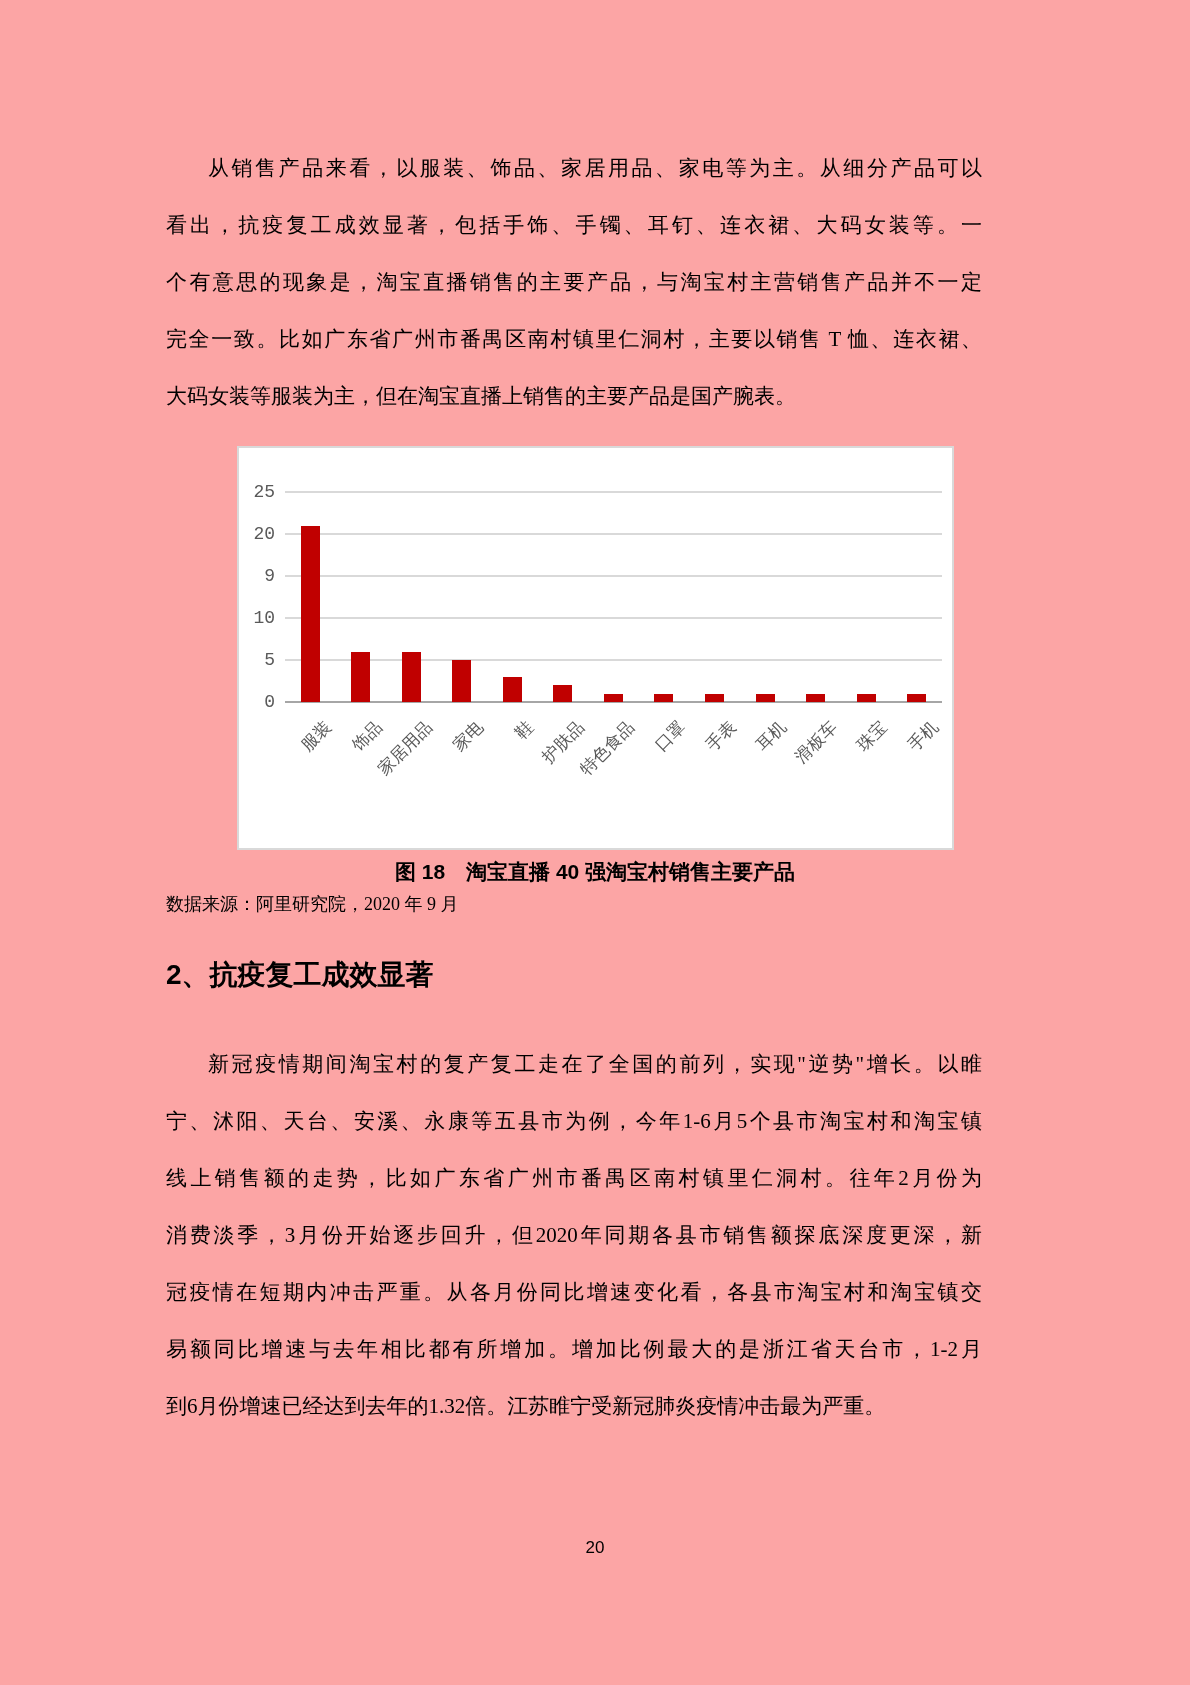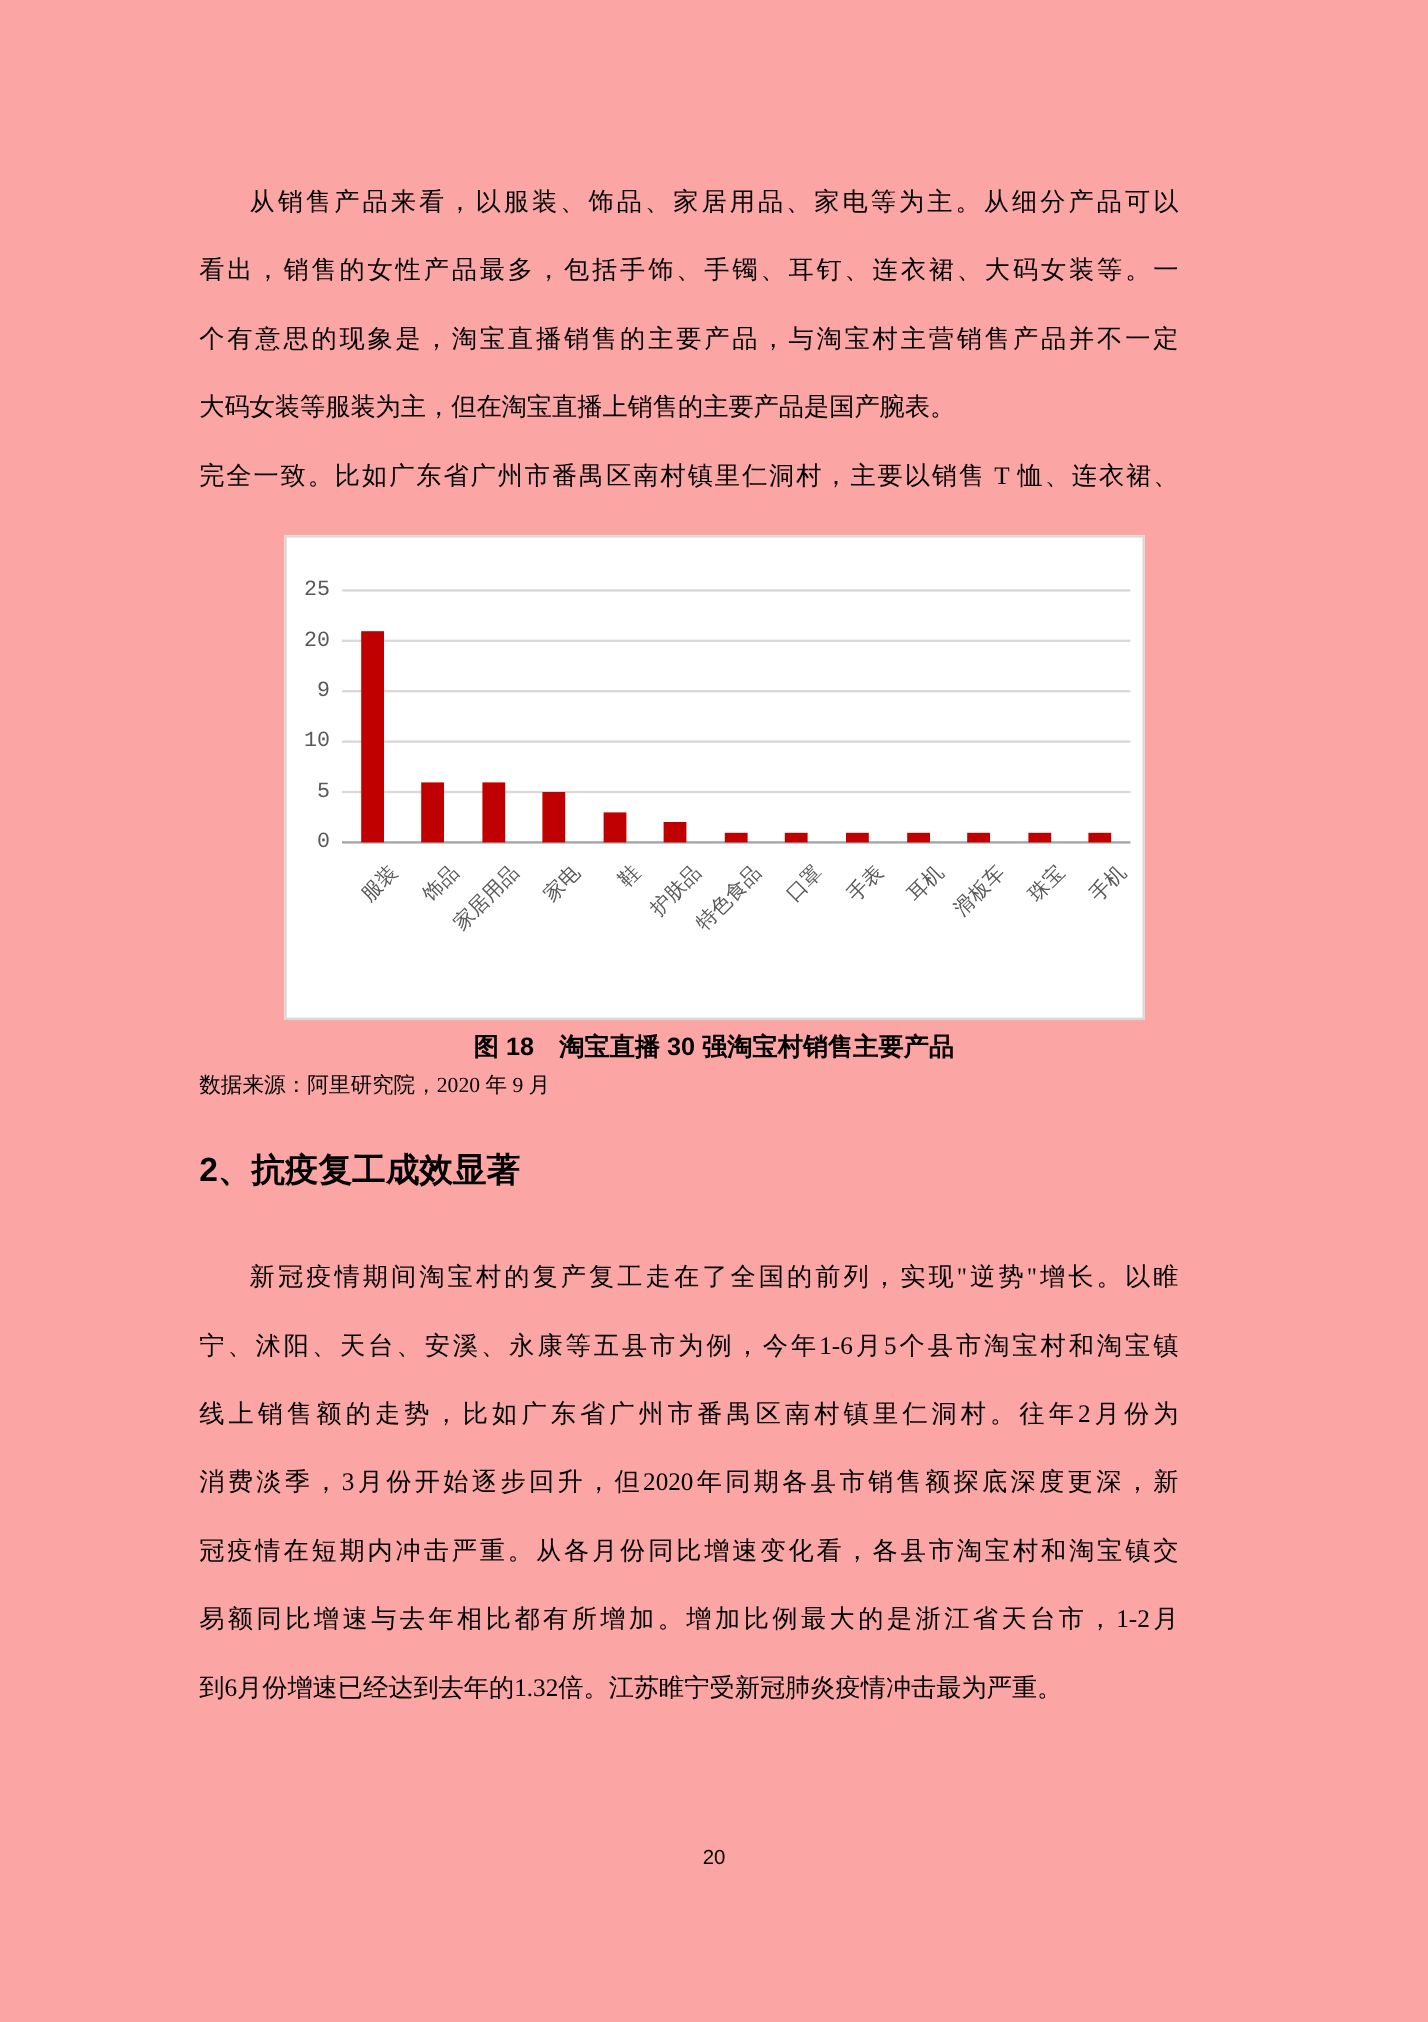--- a/index.html
+++ b/index.html
@@ -56,24 +56,24 @@
     font-size:17px; font-family:"Liberation Sans","DejaVu Sans",sans-serif;
   }
 </style>
 </head>
 <body>
 
 <div class="page">
 
   <div class="para" id="para1">
       <div class="line first">从销售产品来看，以服装、饰品、家居用品、家电等为主。从细分产品可以</div>
-      <div class="line">看出，销售的女性产品最多，包括手饰、手镯、耳钉、连衣裙、大码女装等。一</div>
+      <div class="line">看出，抗疫复工成效显著，包括手饰、手镯、耳钉、连衣裙、大码女装等。一</div>
       <div class="line">个有意思的现象是，淘宝直播销售的主要产品，与淘宝村主营销售产品并不一定</div>
+      <div class="line">完全一致。比如广东省广州市番禺区南村镇里仁洞村，主要以销售 T 恤、连衣裙、</div>
       <div class="line last">大码女装等服装为主，但在淘宝直播上销售的主要产品是国产腕表。</div>
-      <div class="line">完全一致。比如广东省广州市番禺区南村镇里仁洞村，主要以销售 T 恤、连衣裙、</div>
     </div>
 
   <div class="chart-box">
     <div class="plot">
       <div class="bars">
           <div class="bar-cell">
             <div class="bar" title="服装: 21" style="height: 84%; background: rgb(192, 0, 0);"></div>
           </div>
           <div class="bar-cell">
             <div class="bar" title="饰品: 6" style="height: 24%; background: rgb(192, 0, 0);"></div>
@@ -161,21 +161,21 @@
         <div class="ylabel" style="bottom: 40%; color: rgb(89, 89, 89);">10</div>
         <div class="gridline" style="bottom: 60%; background: rgb(217, 217, 217);"></div>
         <div class="ylabel" style="bottom: 60%; color: rgb(89, 89, 89);">9</div>
         <div class="gridline" style="bottom: 80%; background: rgb(217, 217, 217);"></div>
         <div class="ylabel" style="bottom: 80%; color: rgb(89, 89, 89);">20</div>
         <div class="gridline" style="bottom: 100%; background: rgb(217, 217, 217);"></div>
         <div class="ylabel" style="bottom: 100%; color: rgb(89, 89, 89);">25</div>
       </div>
   </div>
 
-  <div class="caption">图 18　淘宝直播 30 强淘宝村销售主要产品</div>
+  <div class="caption">图 18　淘宝直播 40 强淘宝村销售主要产品</div>
   <div class="source">数据来源：阿里研究院，2020 年 9 月</div>
 
   <h2 class="heading">2、抗疫复工成效显著</h2>
 
   <div class="para" id="para2">
       <div class="line first">新冠疫情期间淘宝村的复产复工走在了全国的前列，实现"逆势"增长。以睢</div>
       <div class="line">宁、沭阳、天台、安溪、永康等五县市为例，今年1-6月5个县市淘宝村和淘宝镇</div>
       <div class="line">线上销售额的走势，比如广东省广州市番禺区南村镇里仁洞村。往年2月份为</div>
       <div class="line">消费淡季，3月份开始逐步回升，但2020年同期各县市销售额探底深度更深，新</div>
       <div class="line">冠疫情在短期内冲击严重。从各月份同比增速变化看，各县市淘宝村和淘宝镇交</div>

